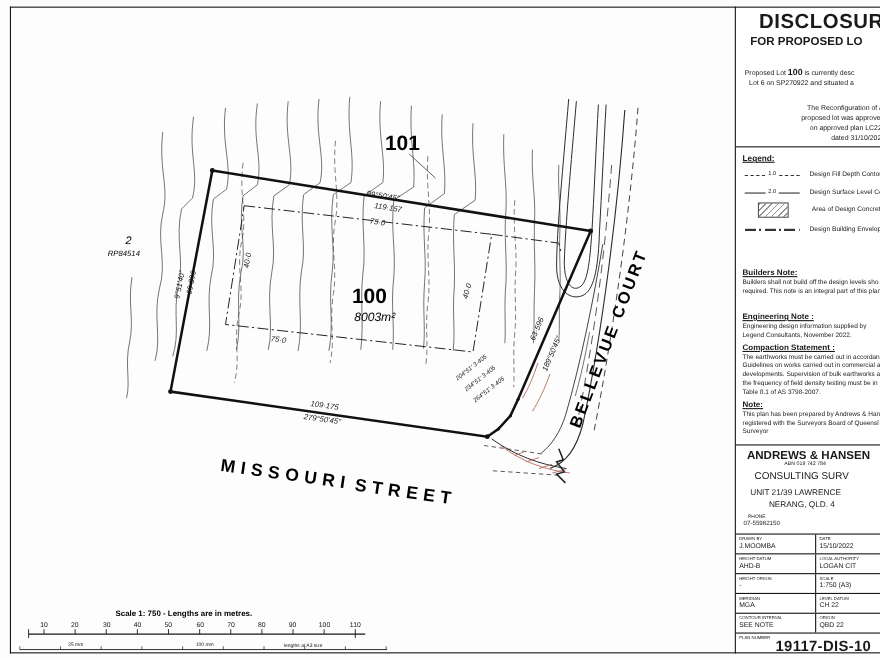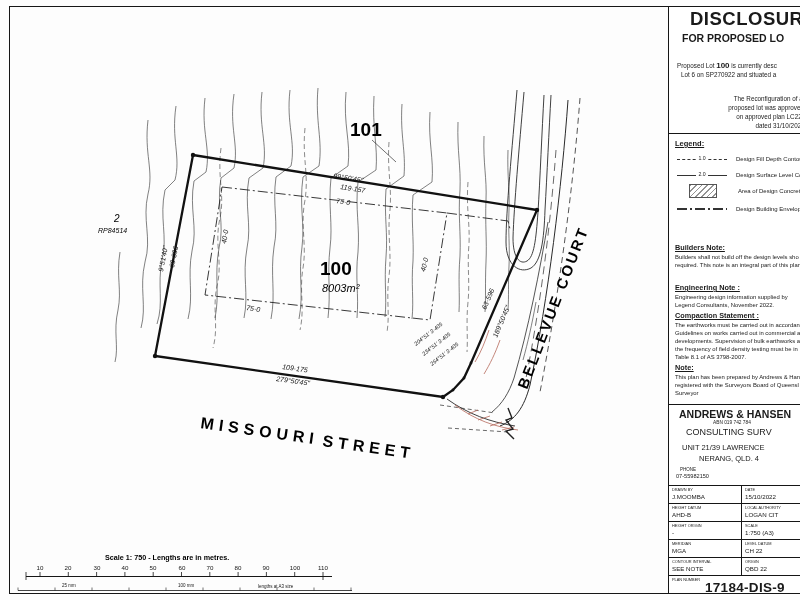--- a/index.html
+++ b/index.html
@@ -326,19 +326,19 @@
             <div class="tlabel">CONTOUR INTERVAL</div>
             <div class="tvalue">SEE NOTE</div>
           </div>
         <div class="tcell r">
             <div class="tlabel">ORIGIN</div>
             <div class="tvalue">QBD 22</div>
           </div>
       </div>
       <div class="planrow">
         <span class="pn-label">PLAN NUMBER</span>
-        <span class="pn-value">17184-DIS-9</span>
+        <span class="pn-value">19117-DIS-10</span>
       </div>
     </div>
   </div>
 
   <div class="page-border"></div>
 </div>
 
 </body></html>

